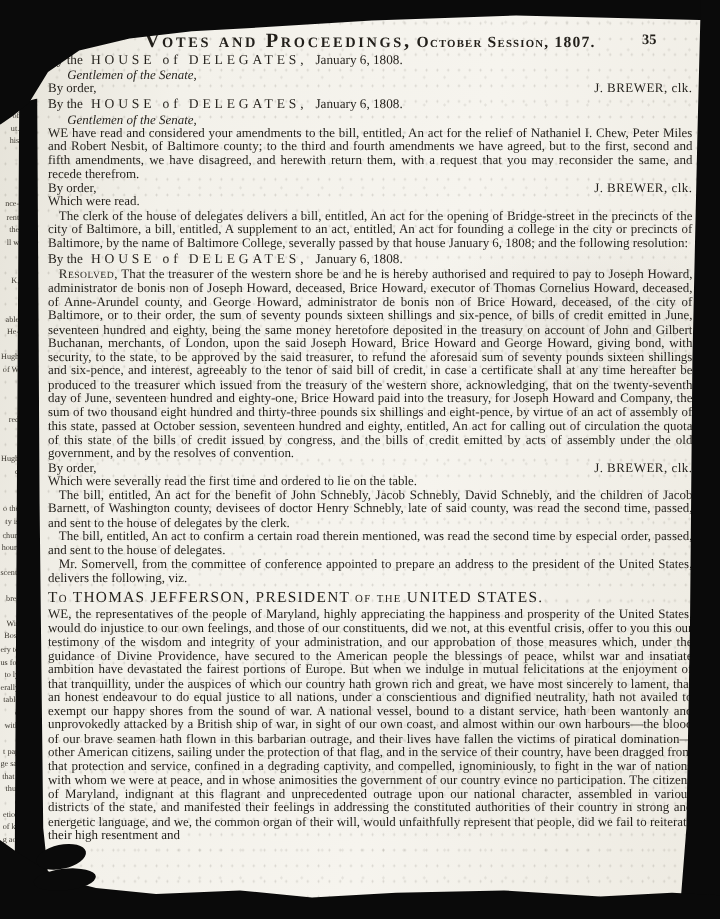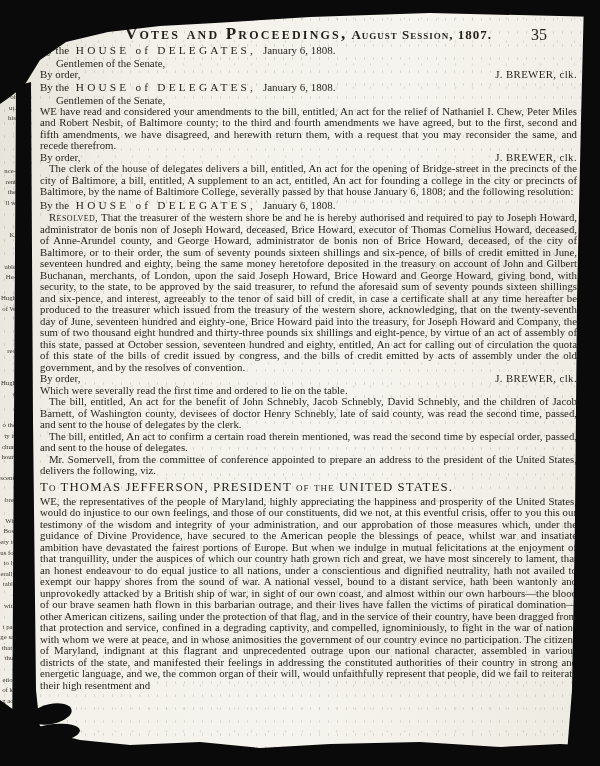--- a/index.html
+++ b/index.html
@@ -18,24 +18,24 @@
       radial-gradient(ellipse 200px 90px at 60% 80%, rgba(70,60,45,0.05), transparent);
     background-size:9px 13px,17px 23px,100% 100%,100% 100%;
     background-position:0 0,5px 7px,0 0,0 0;
   }
   .content{position:absolute;left:40px;top:24px;width:537px;z-index:2;}
   .p,.line{font-size:10.8px;line-height:11.5px;text-align:justify;}
   .p.indent{text-indent:9px;}
   .runhead{position:relative;text-align:center;height:17px;margin-bottom:3px;}
   .rh-main{font-weight:bold;font-variant:small-caps;letter-spacing:2.2px;font-size:17px;}
   .rh-session{font-weight:bold;font-variant:small-caps;letter-spacing:1px;font-size:13px;}
-  .pagenum{position:absolute;right:30px;top:2px;font-weight:normal;font-size:16px;text-align:right;}
+  .pagenum{position:absolute;right:30px;top:2px;font-weight:bold;font-size:12px;text-align:right;}
   .house-head{font-size:11px;line-height:12.5px;margin:1px 0;white-space:nowrap;}
   .hh-house{letter-spacing:3.2px;font-size:11.3px;margin:0 4px;}
-  .salutation{font-size:10.8px;line-height:11px;margin-left:16px;}
+  .salutation{font-style:italic;font-size:10.8px;line-height:11px;margin-left:16px;}
   .byorder{position:relative;text-align:left;font-size:10.8px;line-height:11.5px;}
   .byorder .sig{position:absolute;right:0;top:0;letter-spacing:0.4px;}
   .addr-head{text-align:left;font-variant:small-caps;font-size:12.8px;letter-spacing:1.1px;margin:3px 0 2px;line-height:14px;}
   .lead{font-variant:small-caps;letter-spacing:0.4px;}
   .margin-frag{
     position:absolute;left:0;top:92px;width:16px;z-index:3;
     font-size:6.8px;line-height:10.6px;color:#3a362e;
     white-space:pre-line;text-align:right;overflow:hidden;height:674px;
   }
   .blk{position:absolute;inset:0;background:#0a0a0a;z-index:5;pointer-events:none;}
@@ -117,21 +117,21 @@
 rb.
 in de
 
 Pr</div>
   <div class="gutter"></div>
 
   <div class="content">
 
     <div class="runhead">
       <span class="rh-main">Votes and Proceedings,</span>
-      <span class="rh-session">August Session, 1807.</span>
+      <span class="rh-session">October Session, 1807.</span>
       <span class="pagenum">35</span>
     </div>
 
     <div class="house-head">
       <span>By the</span>
       <span class="hh-house">HOUSE of DELEGATES,</span>
       <span>January 6, 1808.</span>
     </div>
 
     <div class="salutation">Gentlemen of the Senate,</div>
@@ -148,20 +148,21 @@
     </div>
 
     <div class="salutation">Gentlemen of the Senate,</div>
     <p class="p" style="margin:0">WE have read and considered your amendments to the bill, entitled, An act for the relief of Nathaniel I. Chew, Peter Miles and Robert Nesbit, of Baltimore county; to the third and fourth amendments we have agreed, but to the first, second and fifth amendments, we have disagreed, and herewith return them, with a request that you may reconsider the same, and recede therefrom.</p>
 
     <div class="byorder">
       <span>By order,</span>
       <span class="sig">J. BREWER, clk.</span>
     </div>
 
+    <div class="line">Which were read.</div>
     <p class="p indent" style="margin:0">The clerk of the house of delegates delivers a bill, entitled, An act for the opening of Bridge-street in the precincts of the city of Baltimore, a bill, entitled, A supplement to an act, entitled, An act for founding a college in the city or precincts of Baltimore, by the name of Baltimore College, severally passed by that house January 6, 1808; and the following resolution:</p>
 
     <div class="house-head">
       <span>By the</span>
       <span class="hh-house">HOUSE of DELEGATES,</span>
       <span>January 6, 1808.</span>
     </div>
 
     <p class="p indent" style="margin:0"><span class="lead">Resolved,</span> <span>That the treasurer of the western shore be and he is hereby authorised and required to pay to Joseph Howard, administrator de bonis non of Joseph Howard, deceased, Brice Howard, executor of Thomas Cornelius Howard, deceased, of Anne-Arundel county, and George Howard, administrator de bonis non of Brice Howard, deceased, of the city of Baltimore, or to their order, the sum of seventy pounds sixteen shillings and six-pence, of bills of credit emitted in June, seventeen hundred and eighty, being the same money heretofore deposited in the treasury on account of John and Gilbert Buchanan, merchants, of London, upon the said Joseph Howard, Brice Howard and George Howard, giving bond, with security, to the state, to be approved by the said treasurer, to refund the aforesaid sum of seventy pounds sixteen shillings and six-pence, and interest, agreeably to the tenor of said bill of credit, in case a certificate shall at any time hereafter be produced to the treasurer which issued from the treasury of the western shore, acknowledging, that on the twenty-seventh day of June, seventeen hundred and eighty-one, Brice Howard paid into the treasury, for Joseph Howard and Company, the sum of two thousand eight hundred and thirty-three pounds six shillings and eight-pence, by virtue of an act of assembly of this state, passed at October session, seventeen hundred and eighty, entitled, An act for calling out of circulation the quota of this state of the bills of credit issued by congress, and the bills of credit emitted by acts of assembly under the old government, and by the resolves of convention.</span></p>
 

